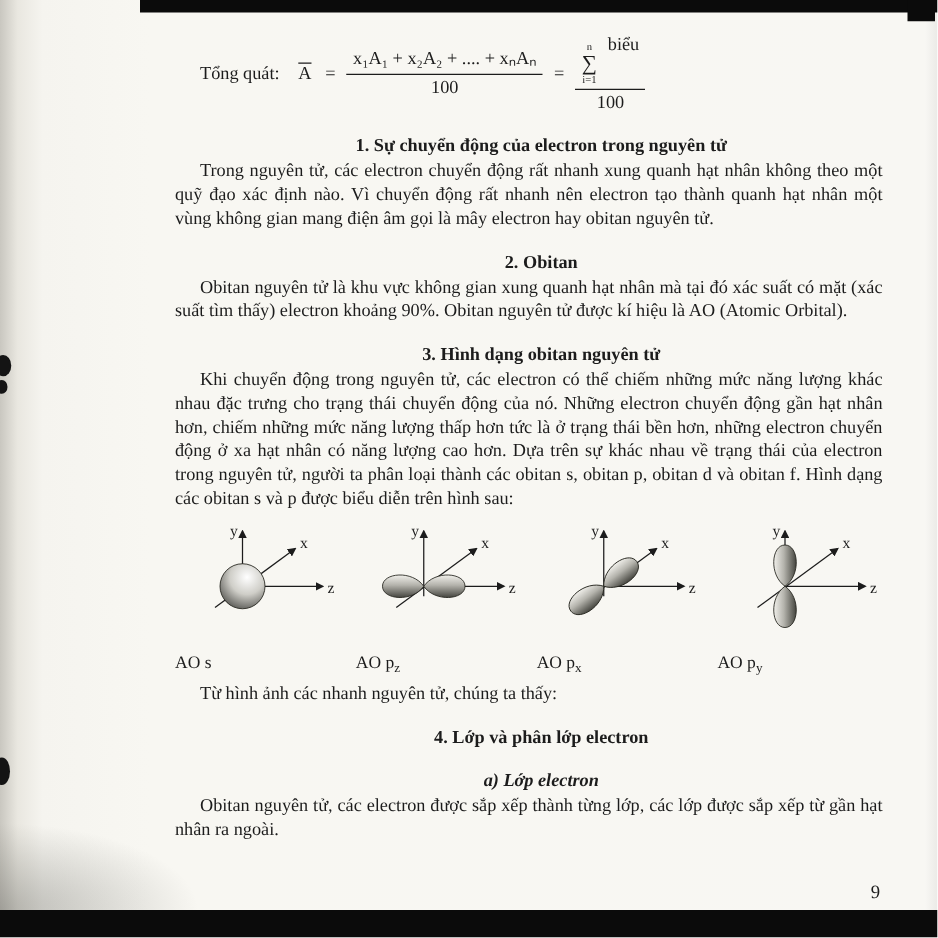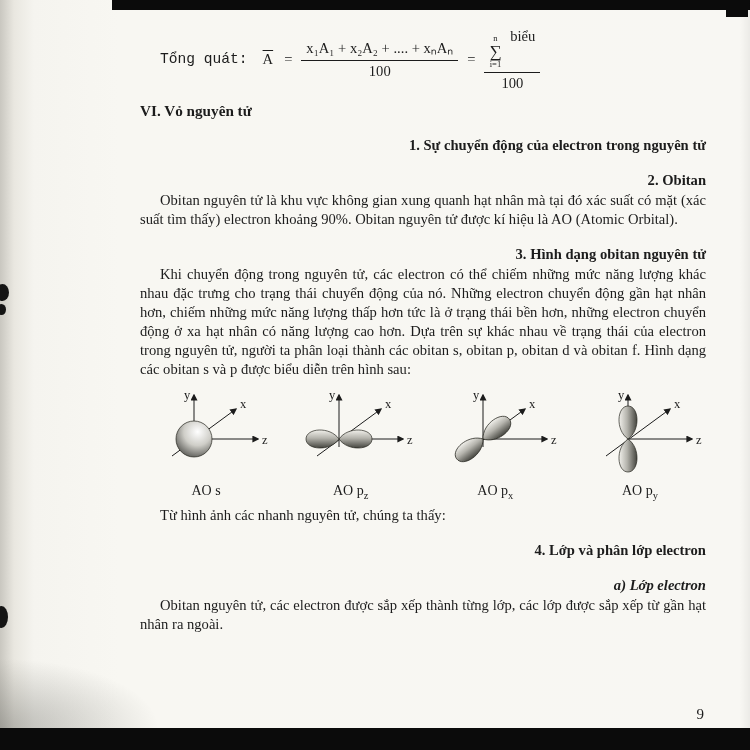--- a/index.html
+++ b/index.html
@@ -20,43 +20,43 @@
   .blob1 { left:-4px; top:284px; width:13px; height:17px; }
   .blob2 { left:-3px; top:304px; width:9px;  height:11px; }
   .blob3 { left:-5px; top:606px; width:13px; height:22px; }
 
   .content { position:absolute; top:10px; left:0; right:0; height:716px;
              padding:13px 44px 0 140px; overflow:hidden;
              color:#1c1c1c; font-size:14.6px; line-height:19px; text-align:justify; z-index:2; }
 
   
   .formula { display:flex; align-items:center; gap:9px; margin:4px 0 8px 20px; text-align:left; }
-  .f-label { margin-right:4px;font-family:Liberation Mono, monospace; }
+  .f-label { margin-right:4px; }
   .abar { text-decoration:overline; padding:0 2px; }
   .frac { display:inline-flex; flex-direction:column; align-items:center; }
   .frac .num { display:block; padding:0 5px 2px; border-bottom:1.1px solid #1c1c1c; }
   .frac .den { display:block; padding-top:1px; }
   .numsum { display:flex; align-items:center; justify-content:center; }
   .sigma-stack { display:inline-flex; flex-direction:column; align-items:center; line-height:1; margin-right:3px; }
   .s-up,.s-lo { font-size:8.5px; line-height:1.1; }
   .s-sym { font-size:17px; line-height:1; }
   .s-body { margin-left:2px; }
 
   .sec   { font-weight:bold; font-size:15.2px; margin:4px 0 2px; text-align:left; }
-  .sub-h { font-weight:bold; margin:16px 0 1px; text-indent:20px; text-align:right; }
+  .sub-h { font-weight:bold; margin:16px 0 1px; text-indent:20px; text-align:center; }
   .sub-h.ital { font-style:italic; }
   p.body { text-indent:20px; }
   .lead  { font-style:italic; }
   sub.insub { font-size:10px; }
 
   
   .diagrams { display:flex; justify-content:space-between; margin:4px 0 2px; }
   .diagram  { width:132px; text-align:center; }
   .diagram svg { display:block; }
-  .cap { font-size:14px; text-align:center; margin-top:0; }
+  .cap { font-size:14px; text-align:left; margin-top:10px; }
   .capsub { font-size:10.5px; vertical-align:sub; }
   svg text { font-family:"Liberation Serif", serif; font-size:12.5px; fill:#1c1c1c; }
 
   .page-num { position:absolute; right:46px; bottom:27px; font-size:15px; color:#1c1c1c; z-index:6; }
 </style>
 </head>
 <body>
 
 <div class="photo">
 
@@ -85,23 +85,23 @@
             <span class="s-up">n</span>
             <span class="s-sym">∑</span>
             <span class="s-lo">i=1</span>
           </span>
           <span class="s-body">biểu</span>
         </span>
         <span class="den">100</span>
       </span>
     </div>
 
-    <div class="sec">VI. Vỏ nguyên tử</div>
 
     <div class="sub-h">1. Sự chuyển động của electron trong nguyên tử</div>
+    <p class="body">Trong nguyên tử, các electron chuyển động rất nhanh xung quanh hạt nhân không theo một quỹ đạo xác định nào. Vì chuyển động rất nhanh nên electron tạo thành quanh hạt nhân một vùng không gian mang điện âm gọi là mây electron hay obitan nguyên tử.</p>
 
     <div class="sub-h">2. Obitan</div>
     <p class="body">Obitan nguyên tử là khu vực không gian xung quanh hạt nhân mà tại đó xác suất có mặt (xác suất tìm thấy) electron khoảng 90%. Obitan nguyên tử được kí hiệu là AO (Atomic Orbital).</p>
 
     <div class="sub-h">3. Hình dạng obitan nguyên tử</div>
     <p class="body">Khi chuyển động trong nguyên tử, các electron có thể chiếm những mức năng lượng khác nhau đặc trưng cho trạng thái chuyển động của nó. Những electron chuyển động gần hạt nhân hơn, chiếm những mức năng lượng thấp hơn tức là ở trạng thái bền hơn, những electron chuyển động ở xa hạt nhân có năng lượng cao hơn. Dựa trên sự khác nhau về trạng thái của electron trong nguyên tử, người ta phân loại thành các obitan s, obitan p, obitan d và obitan f. Hình dạng các obitan s và p được biểu diễn trên hình sau:</p>
 
     <div class="diagrams">
 
       <figure class="diagram">

